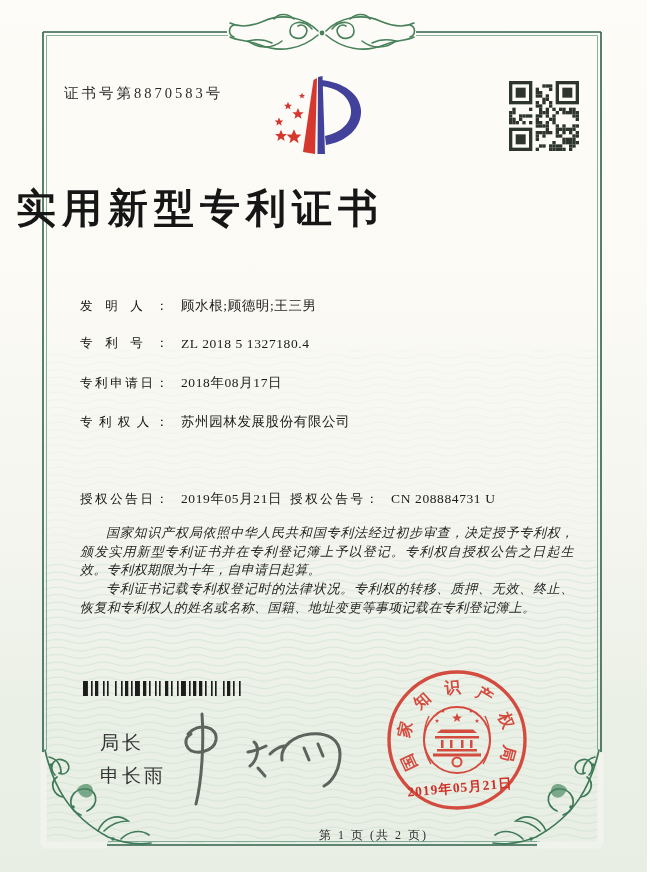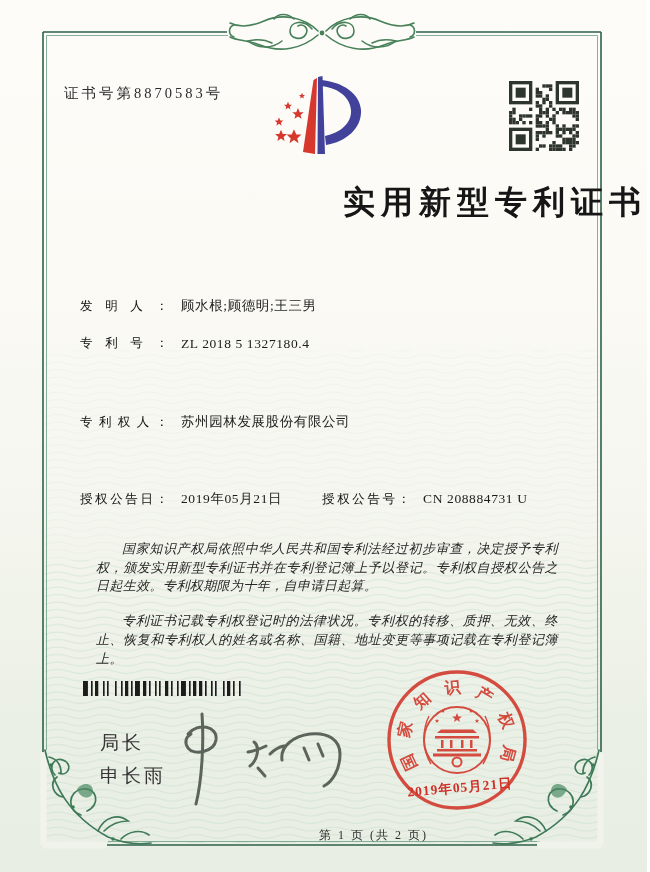--- a/index.html
+++ b/index.html
@@ -1,29 +1,29 @@
 <!DOCTYPE html>
 <html><head>
 <meta charset="utf-8">
 <style>
   html,body{margin:0;padding:0;}
   .page{position:relative;width:647px;height:872px;overflow:hidden;
     background:linear-gradient(180deg,#fdfcf8 0%,#fbfaf5 32%,#f5f6ef 58%,#ebf0e6 82%,#e8eee3 100%);
     font-family:"Liberation Serif","DejaVu Serif",serif;color:#1f1f1f;}
   .abs{position:absolute;}
   .cert-no{left:64px;top:84px;font-size:14.5px;letter-spacing:3px;color:#2b2b2b;z-index:3;}
-  .title{left:16px;right:0;top:181px;text-align:right;font-size:32px;font-weight:700;
+  .title{left:16px;right:0;top:181px;text-align:left;font-size:40px;font-weight:700;
     letter-spacing:6px;color:#161616;z-index:3;}
   .field-row{left:80px;width:505px;font-size:13px;z-index:3;white-space:nowrap;}
   .flabel{display:inline-block;width:88px;font-size:12.5px;text-align:justify;text-align-last:justify;
     -moz-text-align-last:justify;color:#111;vertical-align:bottom;}
   .fvalue{margin-left:13px;font-size:13.5px;letter-spacing:0.6px;color:#1c1c1c;}
-  .fvalue2{margin-left:40px;}
+  .fvalue2{margin-left:8px;}
   .paras{left:80px;top:524px;width:494px;z-index:3;}
-  .paras p{margin:16px;font-size:13px;line-height:18.7px;font-style:italic;letter-spacing:0.4px;
+  .paras p{margin:0;font-size:13px;line-height:18.7px;font-style:italic;letter-spacing:0.4px;
     text-indent:26px;color:#262626;text-align:justify;}
   .signer{left:100px;top:726px;z-index:3;font-family:"Liberation Sans","DejaVu Sans",sans-serif;
     font-size:19px;letter-spacing:3px;color:#333;line-height:33px;}
   .seal-date{left:393px;top:779px;width:134px;text-align:center;z-index:5;
     transform:rotate(-5deg);color:#cf3028;font-size:13.5px;font-weight:700;letter-spacing:1px;}
   .footer{left:178px;top:827px;width:250px;text-align:right;font-size:12px;
     letter-spacing:2px;color:#2e2e2e;z-index:3;}
   svg{display:block;}
   #seal-arc text{font-family:"Liberation Serif","DejaVu Serif",serif;font-size:16px;font-weight:700;
     fill:#d23a2e;text-anchor:middle;dominant-baseline:central;}
@@ -240,20 +240,23 @@
   </svg>
 
   <div class="abs title">实用新型专利证书</div>
 
   <div class="abs field-row" style="top:297px">
     <span class="flabel">发明人：</span><span class="fvalue">顾水根;顾德明;王三男</span>
   </div>
   <div class="abs field-row" style="top:335px">
     <span class="flabel">专利号：</span><span class="fvalue">ZL 2018 5 1327180.4</span>
   </div>
+  <div class="abs field-row" style="top:374px">
+    <span class="flabel">专利申请日：</span><span class="fvalue">2018年08月17日</span>
+  </div>
   <div class="abs field-row" style="top:413px">
     <span class="flabel">专利权人：</span><span class="fvalue">苏州园林发展股份有限公司</span>
   </div>
   <div class="abs field-row" style="top:490px">
     <span class="flabel">授权公告日：</span><span class="fvalue">2019年05月21日</span><span class="flabel fvalue2">授权公告号：</span><span class="fvalue">CN 208884731 U</span>
   </div>
 
   <div class="abs paras">
     <p>国家知识产权局依照中华人民共和国专利法经过初步审查，决定授予专利权，颁发实用新型专利证书并在专利登记簿上予以登记。专利权自授权公告之日起生效。专利权期限为十年，自申请日起算。</p>
     <p>专利证书记载专利权登记时的法律状况。专利权的转移、质押、无效、终止、恢复和专利权人的姓名或名称、国籍、地址变更等事项记载在专利登记簿上。</p>

